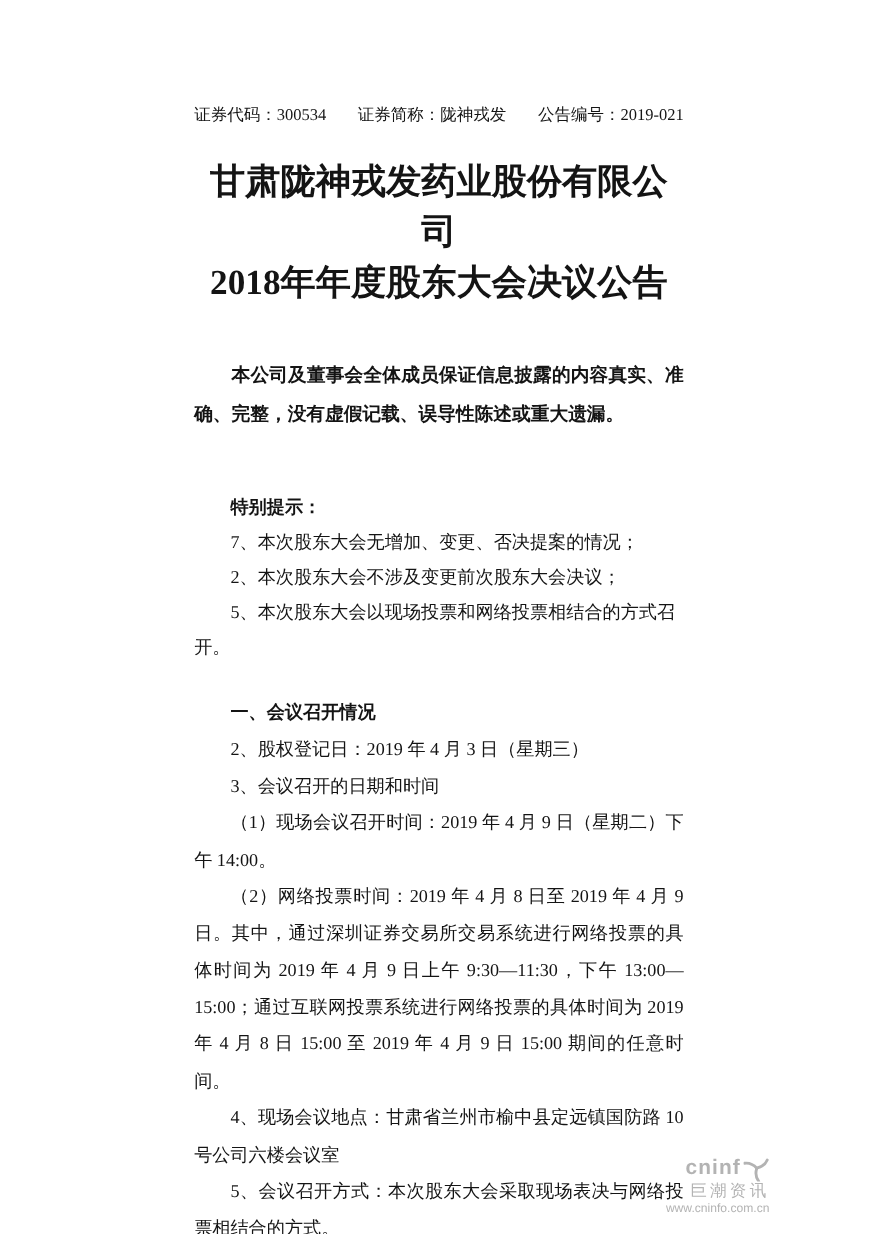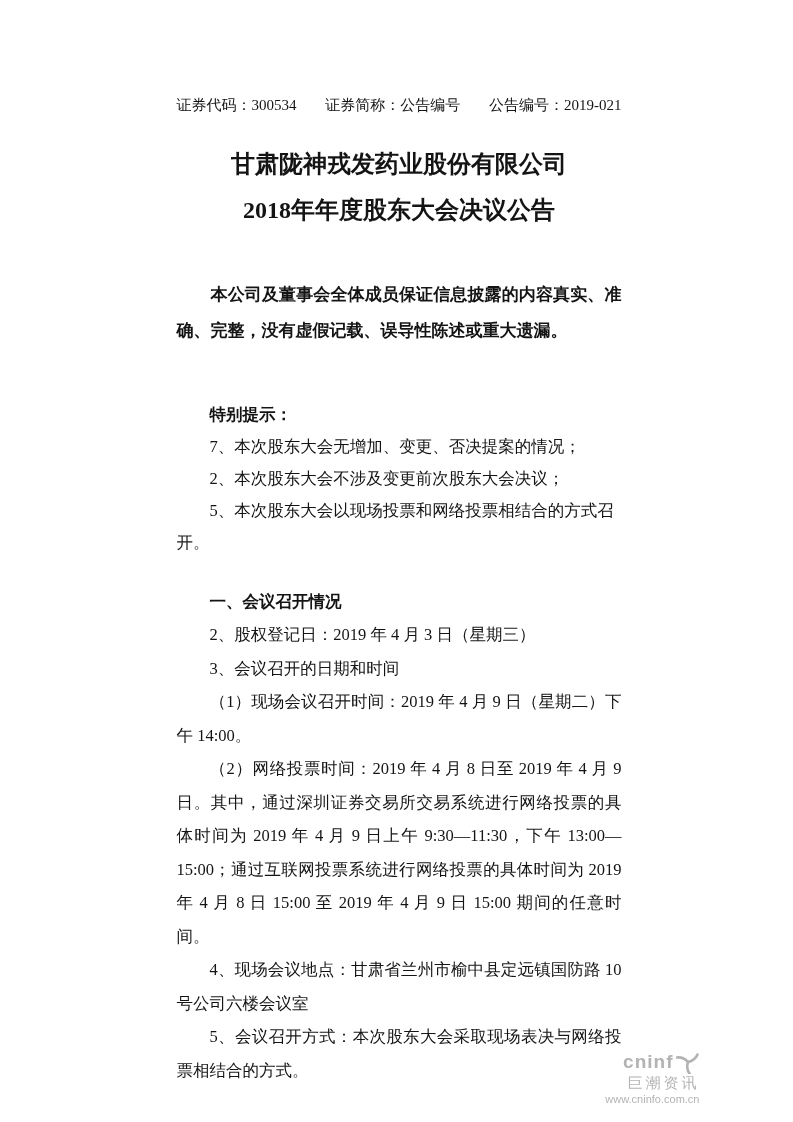--- a/index.html
+++ b/index.html
@@ -15,21 +15,21 @@
     color: #141414;
     overflow: hidden;
   }
   .doc-header {
     display: flex;
     justify-content: space-between;
     font-size: 15px;
     line-height: 20px;
     margin-bottom: 26px;
   }
-  .doc-title { text-align: center; font-weight: bold; font-size: 24px; line-height: 46px; margin-top: 12px; }
+  .doc-title { text-align: center; font-weight: bold; font-size: 32px; line-height: 46px; margin-top: 12px; }
   .statement {
     font-weight: bold;
     font-size: 17px;
     line-height: 36px;
     text-indent: 2em;
     text-align: justify;
     margin-top: 44px;
   }
   .special { margin-top: 50px; font-size: 16.5px; }
   .special-heading { font-weight: bold; line-height: 32px; text-indent: 2em; }
@@ -63,21 +63,21 @@
   .wm-cn { font-size: 15px; letter-spacing: 3px; }
   .wm-url { font-size: 11px; margin-top: 2px; }
 </style>
 </head>
 <body>
 
 <div class="page">
 
   <div class="doc-header">
     <span>证券代码：300534</span>
-    <span>证券简称：公告编号</span>
+    <span>证券简称：陇神戎发</span>
     <span>公告编号：2019-021</span>
   </div>
 
   <div class="doc-title">
     <div>甘肃陇神戎发药业股份有限公司</div>
     <div>2018年年度股东大会决议公告</div>
   </div>
 
   <p class="statement">本公司及董事会全体成员保证信息披露的内容真实、准确、完整，没有虚假记载、误导性陈述或重大遗漏。</p>
 

